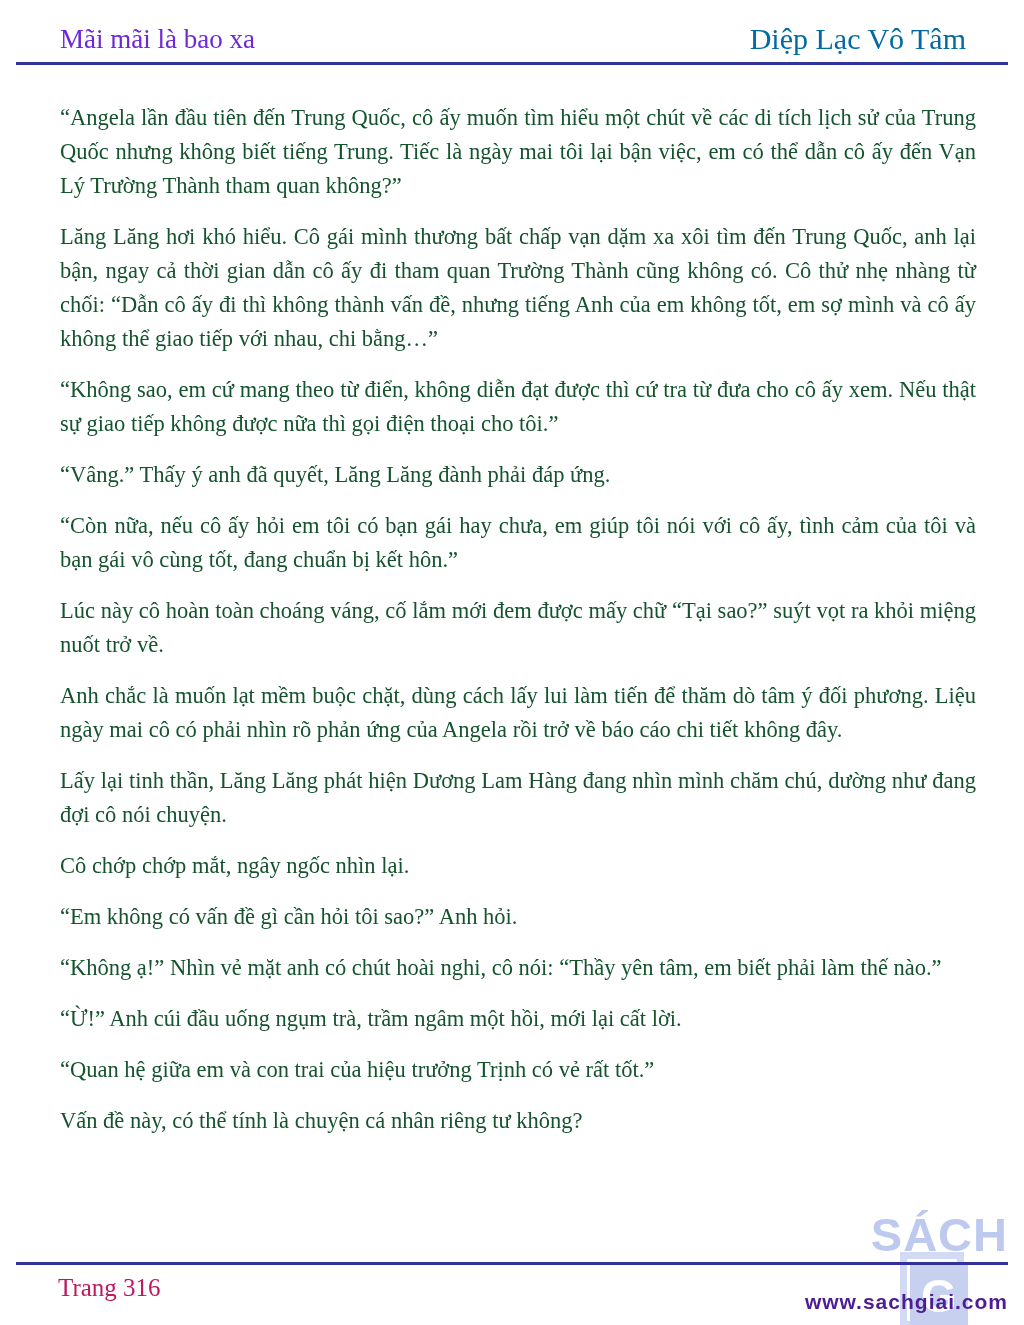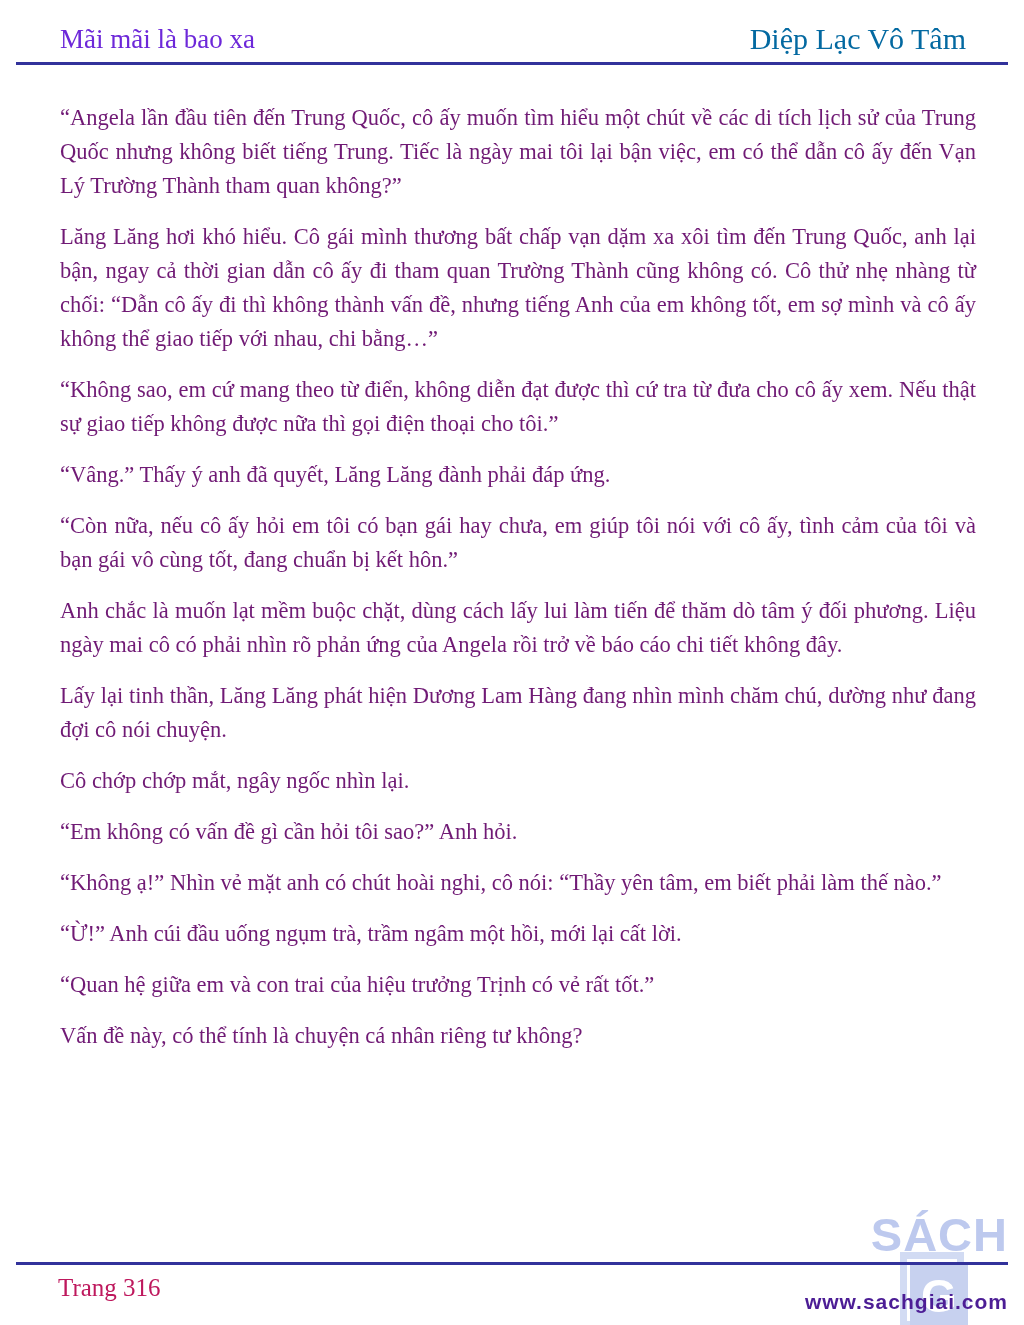--- a/index.html
+++ b/index.html
@@ -15,21 +15,21 @@
   .header-right{
     position:absolute;right:58px;top:22px;
     font-size:30px;color:#0369a1;
   }
   .header-rule{
     position:absolute;left:16px;right:16px;top:62px;height:3px;
     background:#32329b;
   }
   .content{
     position:absolute;left:60px;right:48px;top:101px;
-    color:#701a75;
+    color:#14532d;
   }
   .content p{
     margin:0 0 17px 0;
     font-size:22.5px;line-height:34px;
     text-align:justify;
   }
   .footer-rule{
     position:absolute;left:16px;right:16px;top:1262px;height:3px;
     background:#32329b;z-index:3;
   }
@@ -75,20 +75,21 @@
 <div class="header-left">Mãi mãi là bao xa</div>
 <div class="header-right">Diệp Lạc Vô Tâm</div>
 <div class="header-rule"></div>
 
 <div class="content">
     <p>“Angela lần đầu tiên đến Trung Quốc, cô ấy muốn tìm hiểu một chút về các di tích lịch sử của Trung Quốc nhưng không biết tiếng Trung. Tiếc là ngày mai tôi lại bận việc, em có thể dẫn cô ấy đến Vạn Lý Trường Thành tham quan không?”</p>
     <p>Lăng Lăng hơi khó hiểu. Cô gái mình thương bất chấp vạn dặm xa xôi tìm đến Trung Quốc, anh lại bận, ngay cả thời gian dẫn cô ấy đi tham quan Trường Thành cũng không có. Cô thử nhẹ nhàng từ chối: “Dẫn cô ấy đi thì không thành vấn đề, nhưng tiếng Anh của em không tốt, em sợ mình và cô ấy không thể giao tiếp với nhau, chi bằng…”</p>
     <p>“Không sao, em cứ mang theo từ điển, không diễn đạt được thì cứ tra từ đưa cho cô ấy xem. Nếu thật sự giao tiếp không được nữa thì gọi điện thoại cho tôi.”</p>
     <p>“Vâng.” Thấy ý anh đã quyết, Lăng Lăng đành phải đáp ứng.</p>
     <p>“Còn nữa, nếu cô ấy hỏi em tôi có bạn gái hay chưa, em giúp tôi nói với cô ấy, tình cảm của tôi và bạn gái vô cùng tốt, đang chuẩn bị kết hôn.”</p>
+    <p>Lúc này cô hoàn toàn choáng váng, cố lắm mới đem được mấy chữ “Tại sao?” suýt vọt ra khỏi miệng nuốt trở về.</p>
     <p>Anh chắc là muốn lạt mềm buộc chặt, dùng cách lấy lui làm tiến để thăm dò tâm ý đối phương. Liệu ngày mai cô có phải nhìn rõ phản ứng của Angela rồi trở về báo cáo chi tiết không đây.</p>
     <p>Lấy lại tinh thần, Lăng Lăng phát hiện Dương Lam Hàng đang nhìn mình chăm chú, dường như đang đợi cô nói chuyện.</p>
     <p>Cô chớp chớp mắt, ngây ngốc nhìn lại.</p>
     <p>“Em không có vấn đề gì cần hỏi tôi sao?” Anh hỏi.</p>
     <p>“Không ạ!” Nhìn vẻ mặt anh có chút hoài nghi, cô nói: “Thầy yên tâm, em biết phải làm thế nào.”</p>
     <p>“Ừ!” Anh cúi đầu uống ngụm trà, trầm ngâm một hồi, mới lại cất lời.</p>
     <p>“Quan hệ giữa em và con trai của hiệu trưởng Trịnh có vẻ rất tốt.”</p>
     <p>Vấn đề này, có thể tính là chuyện cá nhân riêng tư không?</p>
   </div>
 

